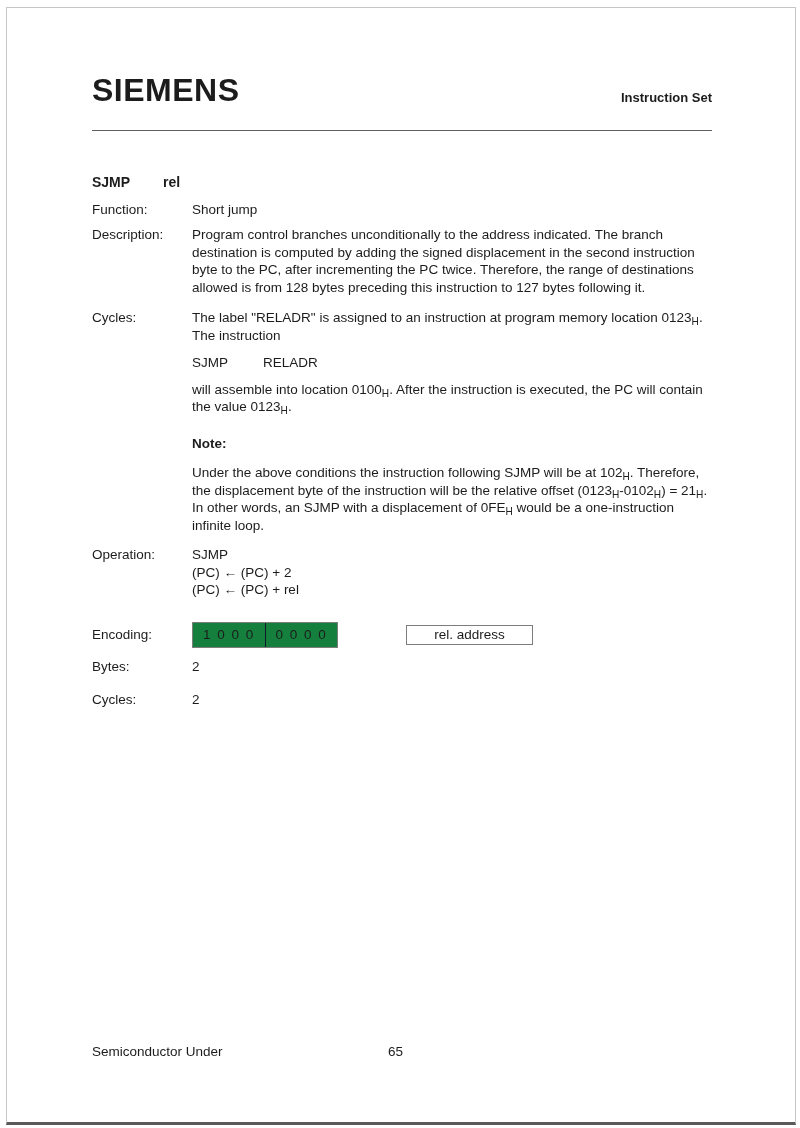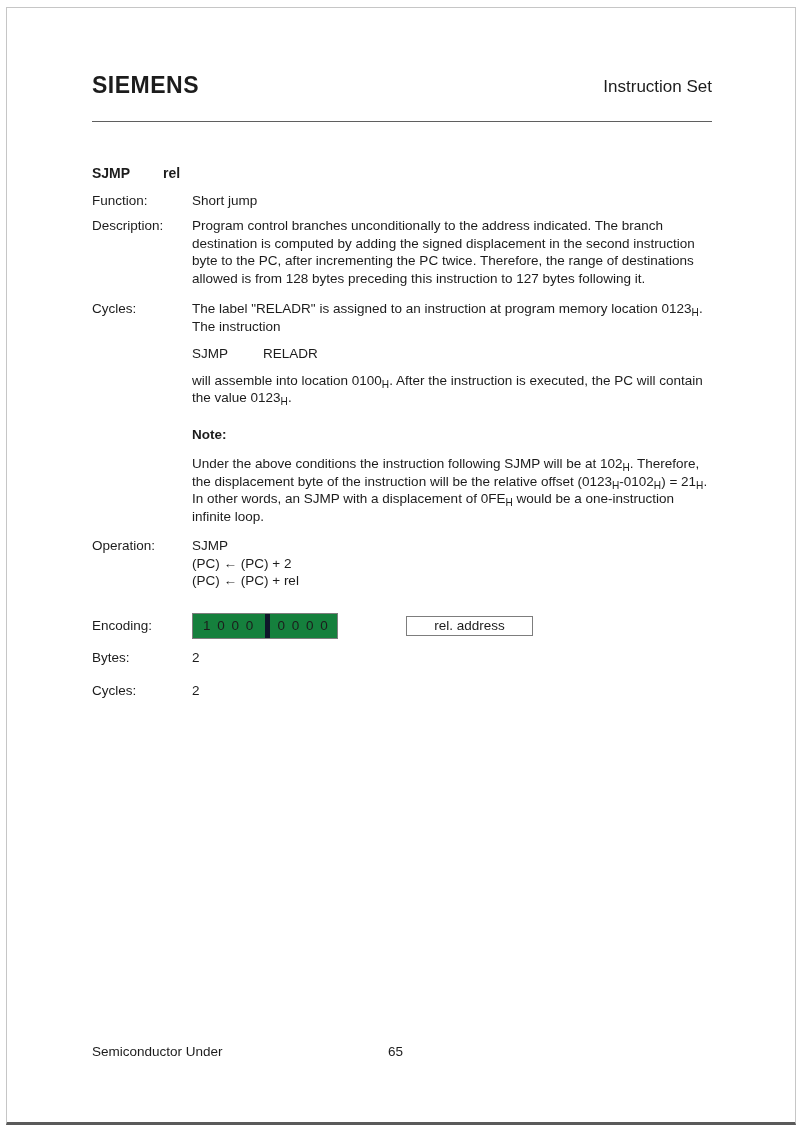--- a/index.html
+++ b/index.html
@@ -25,28 +25,28 @@
     width: 620px;
   }
   
   .header {
     margin-top: 74px;
     display: flex;
     justify-content: space-between;
     align-items: flex-end;
   }
   .brand {
-    font-size: 23px;
+    font-size: 32px;
     font-weight: bold;
     letter-spacing: 0.5px;
     line-height: 1;
   }
   .doc-title {
-    font-size: 17px;
-    font-weight: normal;
+    font-size: 13px;
+    font-weight: bold;
     line-height: 1;
     padding-bottom: 2px;
   }
   .header-rule {
     border: none;
     border-top: 1px solid #5f5f5f;
     margin-top: 24px;
   }
   
   .main { margin-top: 43px; font-size: 13.5px; line-height: 17.5px; }
@@ -80,21 +80,21 @@
     height: 26px;
     background: #15803d;
   }
   .opcode-cell {
     width: 72px;
     display: flex;
     align-items: center;
     justify-content: center;
     letter-spacing: 1.5px;
   }
-  .opcode-cell + .opcode-cell { border-left: 5px solid #0f172a; }
+  .opcode-cell + .opcode-cell { border-left: 1px solid #0f172a; }
   .operand-box {
     width: 127px;
     height: 20px;
     margin-left: 68px;
     border: 1px solid #7d7d7d;
     display: flex;
     align-items: center;
     justify-content: center;
     background: #fff;
   }

